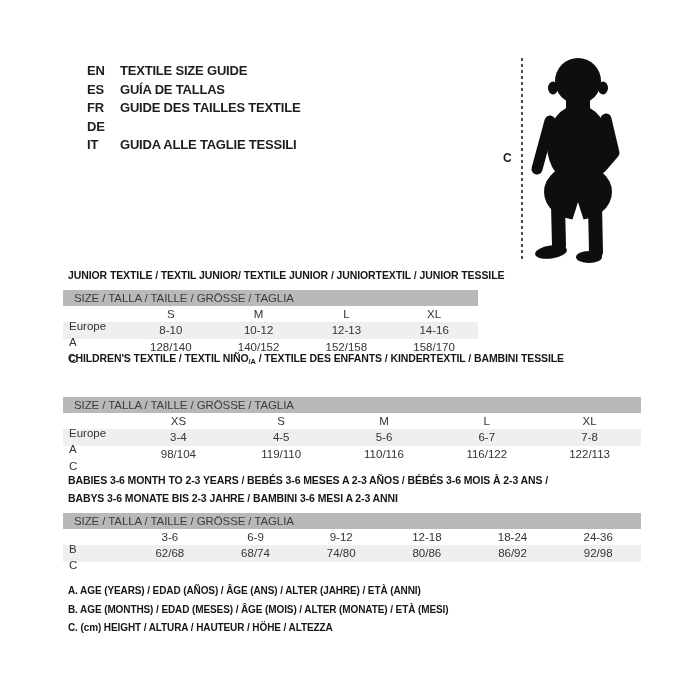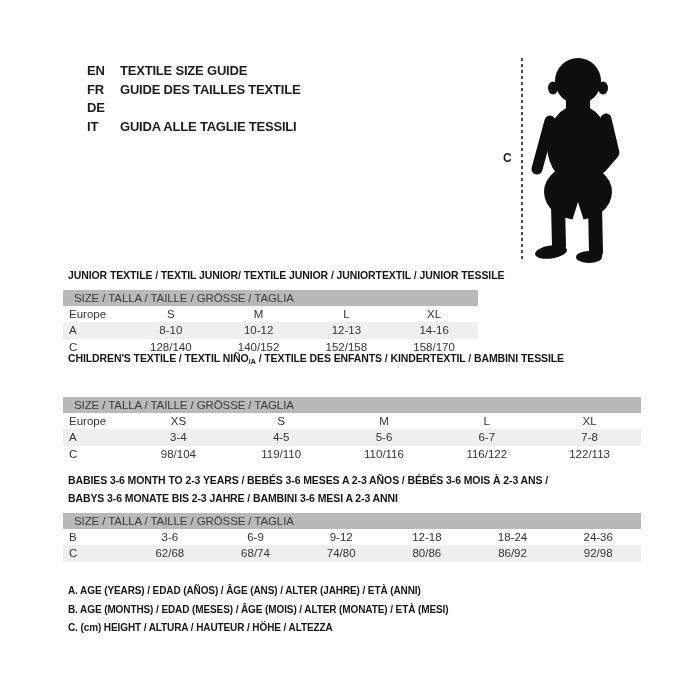--- a/index.html
+++ b/index.html
@@ -19,37 +19,41 @@
   .c-label{position:absolute;left:503px;top:151px;font-weight:bold;font-size:12px;color:#1d1d1d;}
   .baby{position:absolute;left:528px;top:55px;}
   
   .sec-title{position:absolute;left:68px;font-weight:bold;font-size:10.5px;letter-spacing:-0.1px;color:#161616;line-height:18px;white-space:nowrap;}
   .subs{font-size:7.5px;vertical-align:-2px;}
   
   .t-wrap{position:absolute;left:63px;}
   .t-head{background:#b9b9b9;height:16px;line-height:16px;padding-left:11px;font-size:11.5px;color:#3c3c3c;letter-spacing:-0.1px;}
   .trow{display:flex;height:16.3px;line-height:16.3px;font-size:11.5px;color:#333;}
   .t-rows .trow:nth-child(even){background:#efefef;}
-  .lbl{width:58px;padding-left:6px;}
+  .lbl{width:58px;padding-left:6px;margin-top:12px;}
   .val{flex:1;text-align:center;}
   .w1{width:415px;}
   .w2{width:578px;}
   
   .footnotes{position:absolute;left:68px;top:582px;}
   .foot-row{height:18.6px;line-height:18.6px;font-weight:bold;font-size:10px;letter-spacing:-0.1px;color:#161616;white-space:nowrap;}
 </style>
 </head>
 <body>
 
 <div id="canvas">
 
   <div class="langs">
     <div class="lang-row">
       <span class="lang-code">EN</span>
       <span>TEXTILE SIZE GUIDE</span>
+    </div>
+    <div class="lang-row">
+      <span class="lang-code">ES</span>
+      <span>GUÍA DE TALLAS</span>
     </div>
     <div class="lang-row">
       <span class="lang-code">FR</span>
       <span>GUIDE DES TAILLES TEXTILE</span>
     </div>
     <div class="lang-row">
       <span class="lang-code">DE</span>
     </div>
     <div class="lang-row">
       <span class="lang-code">IT</span>

